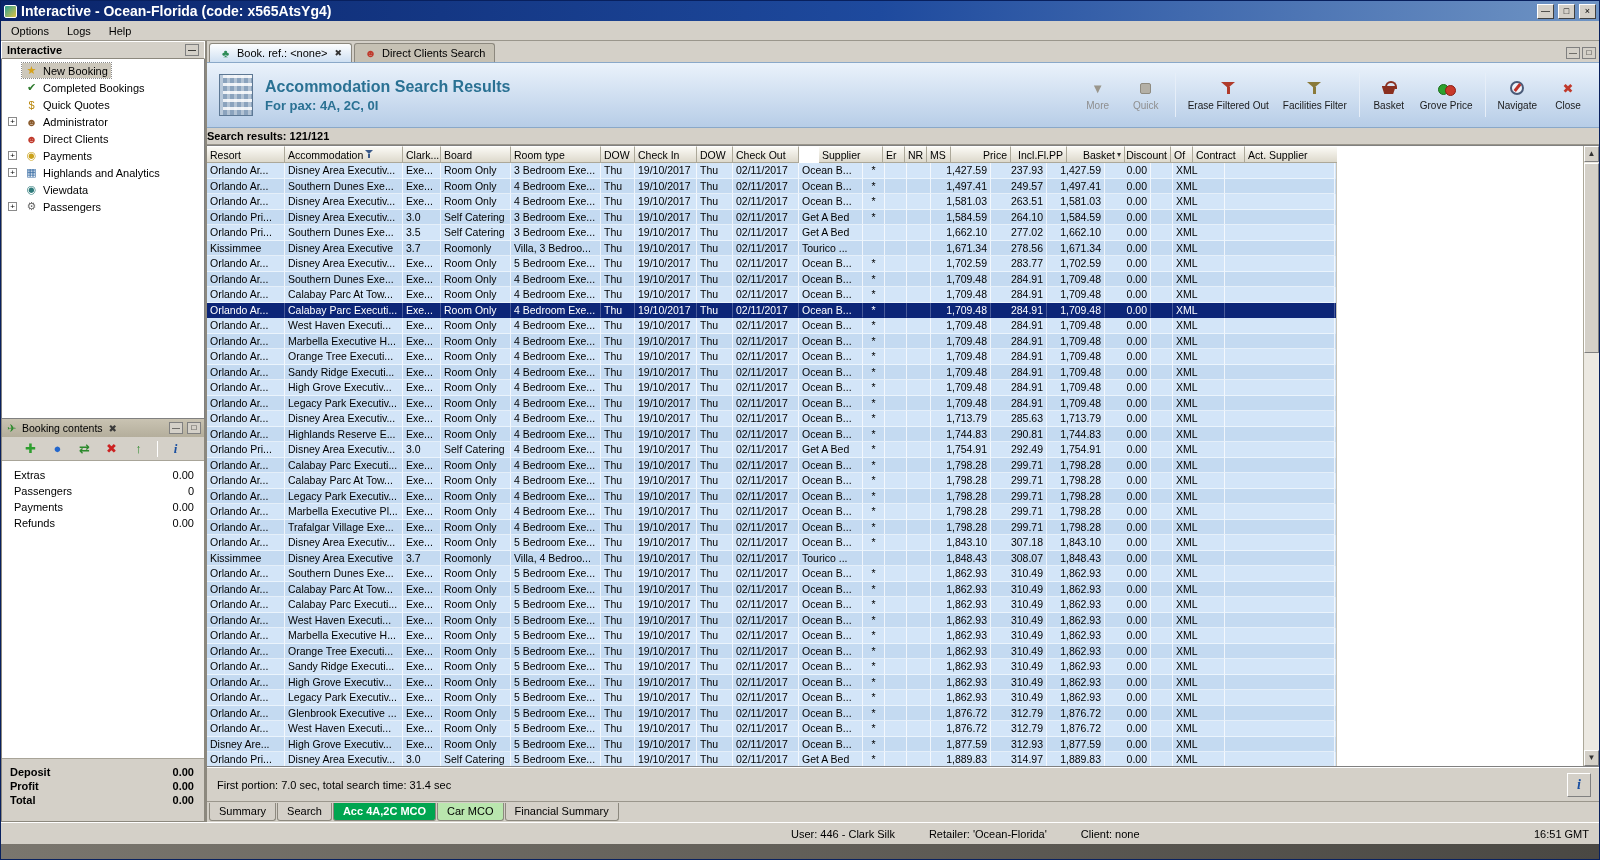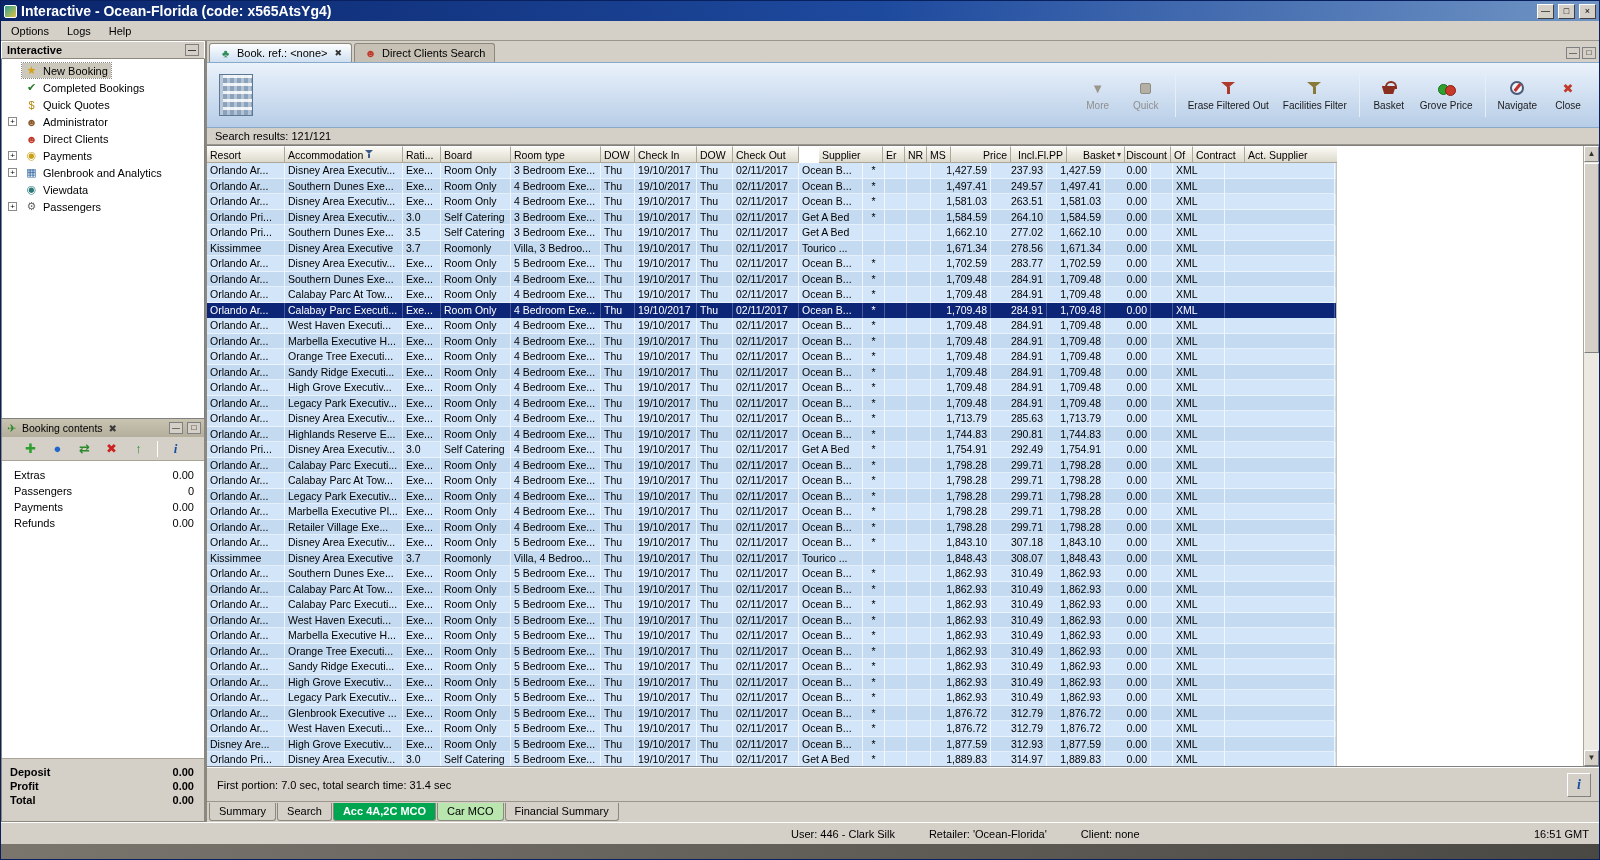--- a/index.html
+++ b/index.html
@@ -73,21 +73,21 @@
   .basket-icon { position:relative; width:16px; height:14px; display:inline-block; color:#8a2f1f; }
   .basket-icon::before { content:""; position:absolute; left:1px; top:5px; width:14px; height:8px; background:currentColor; clip-path:polygon(0 0,100% 0,82% 100%,18% 100%); }
   .basket-icon::after { content:""; position:absolute; left:4px; top:0; width:8px; height:6px; border:2px solid currentColor; border-bottom:none; border-radius:6px 6px 0 0; }
   .coins-icon { position:relative; width:17px; height:13px; display:inline-block; }
   .coins-icon::before { content:""; position:absolute; left:0; top:2px; width:9px; height:9px; border-radius:50%; background:#2da12d; border:1px solid #1b6e1b; }
   .coins-icon::after { content:""; position:absolute; left:7px; top:3px; width:9px; height:9px; border-radius:50%; background:#c8392b; border:1px solid #8a1f15; }
   .compass-icon { position:relative; width:14px; height:14px; display:inline-block; border:2px solid #4a5a78; border-radius:50%; background:#eef3fa; }
   .compass-icon::before { content:""; position:absolute; left:4px; top:0px; width:3px; height:9px; background:#c03028; transform:rotate(38deg); }
   .stop-icon { width:11px; height:11px; display:inline-block; background:#b4b0a6; border:1px solid #8f8b80; border-radius:2px; }
 
-  .results { height:17px; flex:0 0 17px; display:flex; align-items:center; font-weight:normal; padding-left:8px; background:#d4d0c8; border-bottom:1px solid #9a968c; }
+  .results { height:17px; flex:0 0 17px; display:flex; align-items:center; font-weight:bold; padding-left:0; background:#d4d0c8; border-bottom:1px solid #9a968c; }
 
   .grid-outer { flex:1; min-height:0; display:flex; background:#fff; border:1px solid #808080; border-left:none; border-right:none; }
   .grid { width:1130px; flex:0 0 1130px; display:flex; flex-direction:column; border-right:1px solid #c9c5ba; }
   .grid-head { height:17px; flex:0 0 17px; display:flex; }
   .hcell { background:linear-gradient(#fbfaf5,#ddd9cc); border-right:1px solid #aca899; border-bottom:1px solid #aca899; border-top:1px solid #fff; font-size:10.5px; padding:1px 3px; white-space:nowrap; overflow:hidden; display:flex; align-items:center; gap:2px; }
   .hcell.r { justify-content:flex-end; }
   .mini-funnel { position:relative; width:9px; height:9px; display:inline-block; color:#3a5a8a; }
   .mini-funnel::before { content:""; position:absolute; left:0; top:0; border-left:4px solid transparent; border-right:4px solid transparent; border-top:4px solid currentColor; }
   .mini-funnel::after { content:""; position:absolute; left:3px; top:4px; width:2px; height:4px; background:currentColor; }
   .sort-mark { font-size:8px; color:#333; }
@@ -189,21 +189,21 @@
             <span class="expand-box">+</span>
             <span class="lbl-wrap">
               <span class="ticon" style="color: rgb(202, 161, 26);">◉</span>
               <span>Payments</span>
             </span>
           </div>
           <div class="tree-item">
             <span class="expand-box">+</span>
             <span class="lbl-wrap">
               <span class="ticon" style="color: rgb(58, 110, 165);">▦</span>
-              <span>Glenbrook and Analytics</span>
+              <span>Highlands and Analytics</span>
             </span>
           </div>
           <div class="tree-item">
             <span class="expand-spacer"></span>
             <span class="lbl-wrap">
               <span class="ticon" style="color: rgb(45, 122, 122);">◉</span>
               <span>Viewdata</span>
             </span>
           </div>
           <div class="tree-item">
@@ -282,20 +282,24 @@
           </div>
           <span class="flex1"></span>
           <span class="mdi-btns">
             <span class="mini-btn">—</span>
             <span class="mini-btn">□</span>
           </span>
         </div>
 
       <div class="hdr">
         <span class="building"></span>
+        <span class="hdr-text">
+          <span class="hdr-title">Accommodation Search Results</span>
+          <span class="hdr-sub">For pax: 4A, 2C, 0I</span>
+        </span>
         <span class="flex1"></span>
         <span class="ws-toolbar" id="ws-toolbar">
             <div class="ws-btn disabled">
               <span class="ws-ico-box">
                 <span class="glyph-ico" style="color: rgb(154, 150, 140);">▼</span>
               </span>
               <span>More</span>
             </div>
             <div class="ws-btn disabled">
               <span class="ws-ico-box">
@@ -353,21 +357,21 @@
         <div class="grid">
           <div class="grid-head" id="grid-head">
               <div class="hcell" style="width: 78px; flex: 0 0 78px;">
                 <span>Resort</span>
               </div>
               <div class="hcell" style="width: 118px; flex: 0 0 118px;">
                 <span>Accommodation</span>
                 <span class="mini-funnel"></span>
               </div>
               <div class="hcell" style="width: 38px; flex: 0 0 38px;">
-                <span>Rati...</span>
+                <span>Clark...</span>
               </div>
               <div class="hcell" style="width: 70px; flex: 0 0 70px;">
                 <span>Board</span>
               </div>
               <div class="hcell" style="width: 90px; flex: 0 0 90px;">
                 <span>Room type</span>
               </div>
               <div class="hcell" style="width: 34px; flex: 0 0 34px;">
                 <span>DOW</span>
               </div>
@@ -918,21 +922,21 @@
                 <div class="gcell r" style="width: 60px; flex: 0 0 60px;">1,798.28</div>
                 <div class="gcell r" style="width: 56px; flex: 0 0 56px;">299.71</div>
                 <div class="gcell r" style="width: 58px; flex: 0 0 58px;">1,798.28</div>
                 <div class="gcell r" style="width: 46px; flex: 0 0 46px;">0.00</div>
                 <div class="gcell" style="width: 22px; flex: 0 0 22px;"></div>
                 <div class="gcell" style="width: 52px; flex: 0 0 52px;">XML</div>
                 <div class="gcell" style="width: 110px; flex: 0 0 110px;"></div>
               </div>
               <div class="grow even">
                 <div class="gcell" style="width: 78px; flex: 0 0 78px;">Orlando Ar...</div>
-                <div class="gcell" style="width: 118px; flex: 0 0 118px;">Retailer Village Exe...</div>
+                <div class="gcell" style="width: 118px; flex: 0 0 118px;">Trafalgar Village Exe...</div>
                 <div class="gcell" style="width: 38px; flex: 0 0 38px;">Exe...</div>
                 <div class="gcell" style="width: 70px; flex: 0 0 70px;">Room Only</div>
                 <div class="gcell" style="width: 90px; flex: 0 0 90px;">4 Bedroom Exe...</div>
                 <div class="gcell" style="width: 34px; flex: 0 0 34px;">Thu</div>
                 <div class="gcell" style="width: 62px; flex: 0 0 62px;">19/10/2017</div>
                 <div class="gcell" style="width: 36px; flex: 0 0 36px;">Thu</div>
                 <div class="gcell" style="width: 66px; flex: 0 0 66px;">02/11/2017</div>
                 <div class="gcell" style="width: 64px; flex: 0 0 64px;">Ocean B...</div>
                 <div class="gcell c" style="width: 22px; flex: 0 0 22px;">*</div>
                 <div class="gcell" style="width: 22px; flex: 0 0 22px;"></div>

